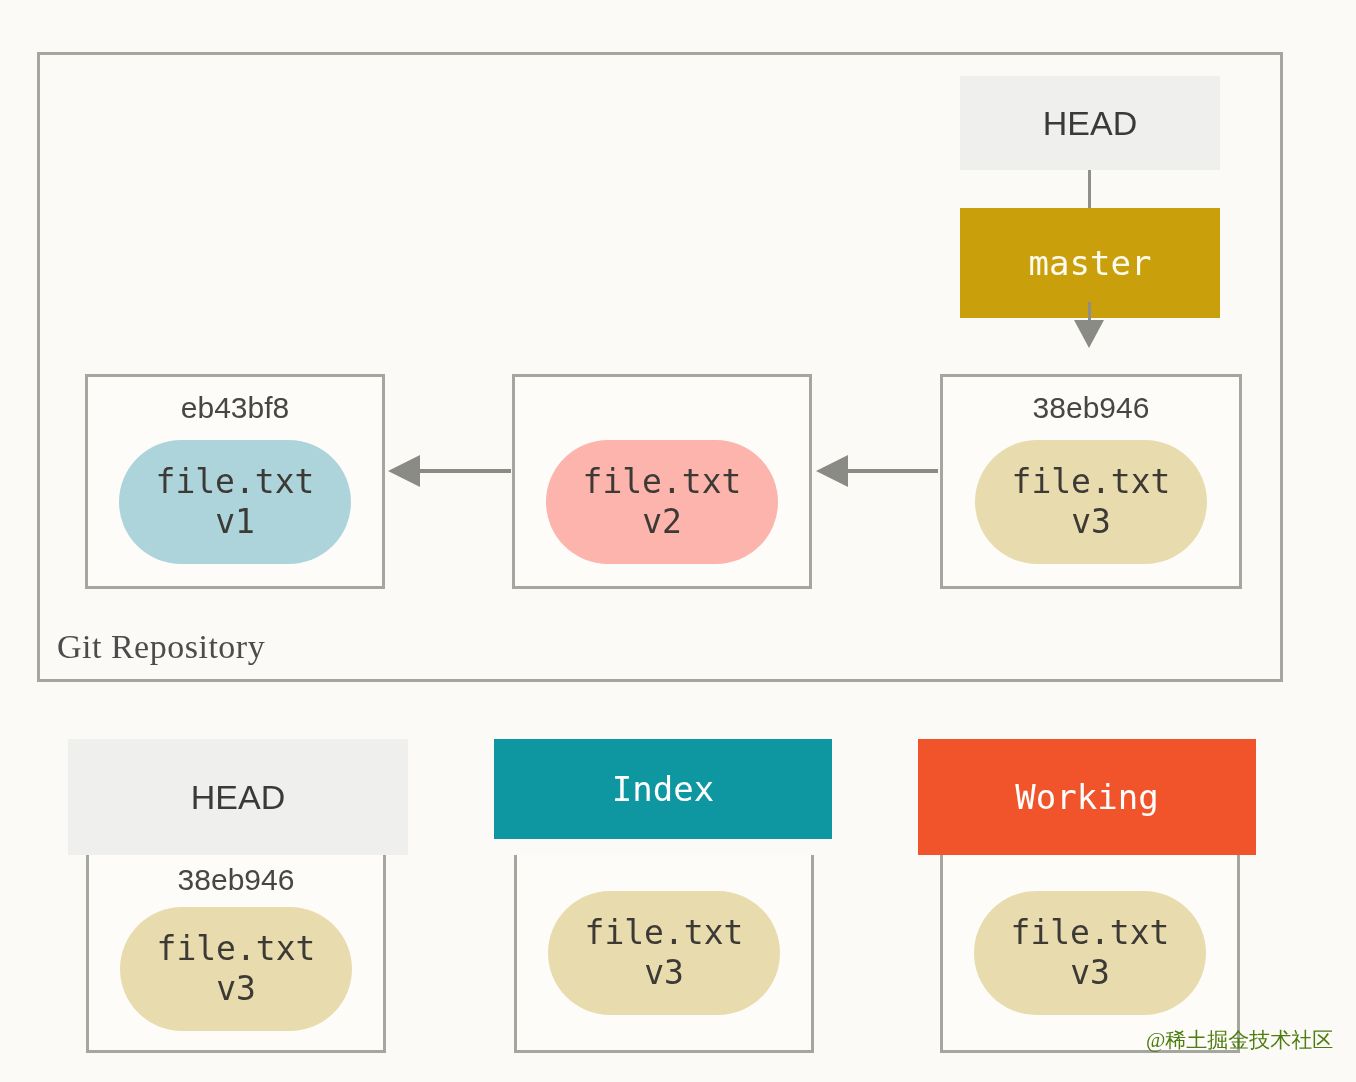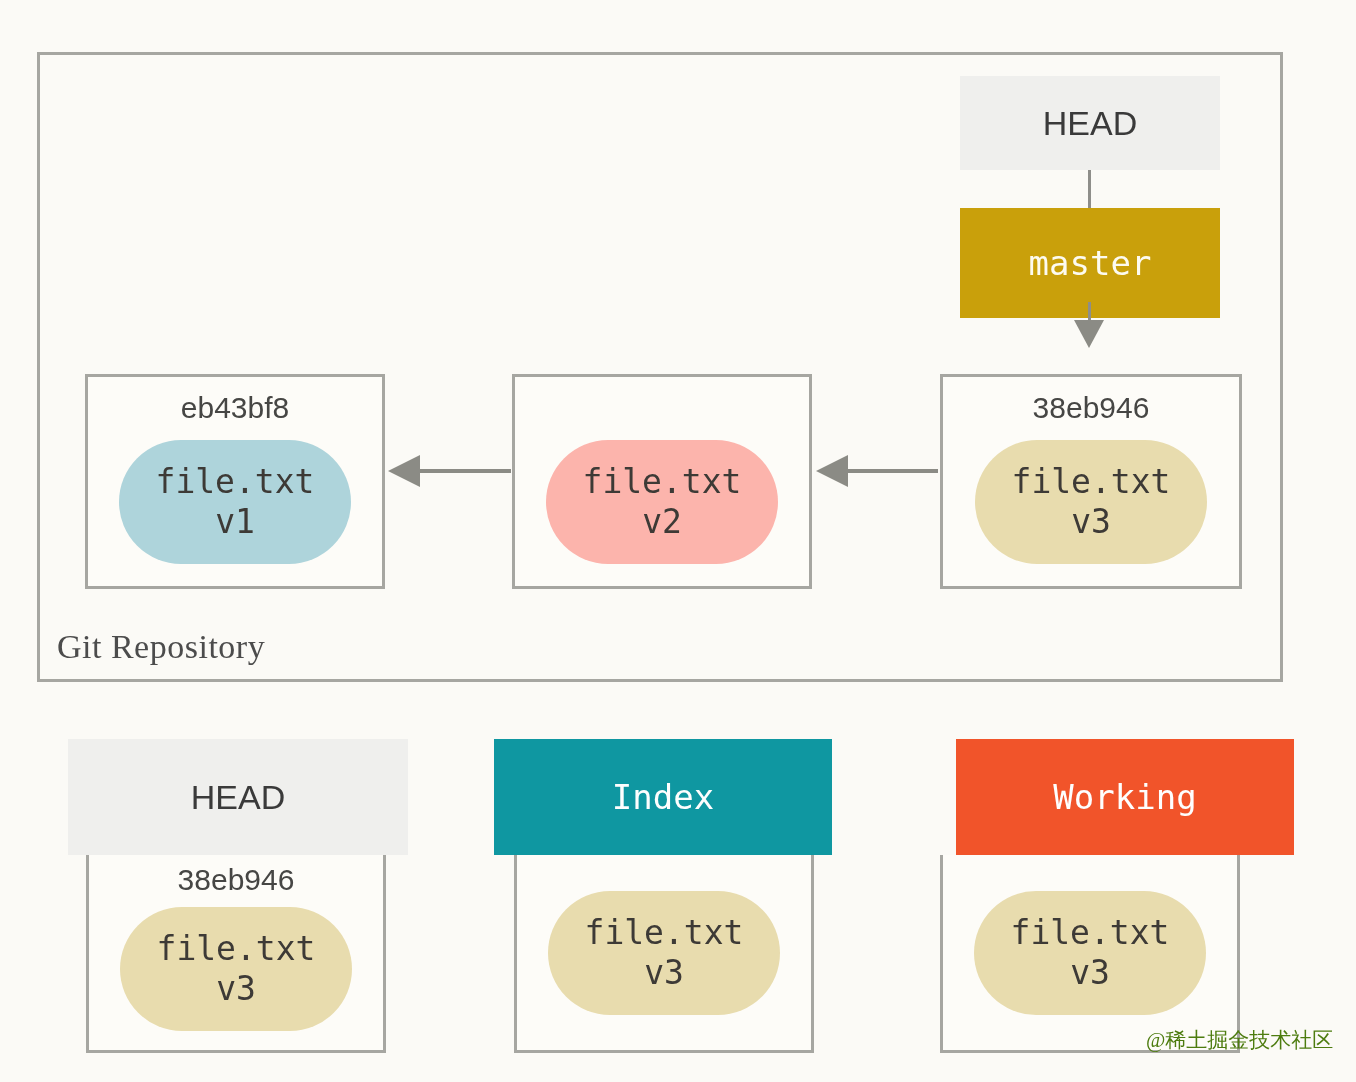--- a/index.html
+++ b/index.html
@@ -184,28 +184,28 @@
     height: 116px;
     background: #efefed;
     font-family: "Liberation Sans", sans-serif;
     font-size: 34px;
     color: #3a3a3a;
   }
   .area-header-index {
     left: 494px;
     top: 739px;
     width: 338px;
-    height: 116px;
+    height: 100px;
     background: #0f97a1;
     font-family: "DejaVu Sans Mono", monospace;
     font-size: 34px;
     color: #fefefe;
   }
   .area-header-wd {
-    left: 956px;
+    left: 918px;
     top: 739px;
     width: 338px;
     height: 116px;
     background: #f1542a;
     font-family: "DejaVu Sans Mono", monospace;
     font-size: 34px;
     color: #fefefe;
     line-height: 1.26;
     gap: 11px;
   }

